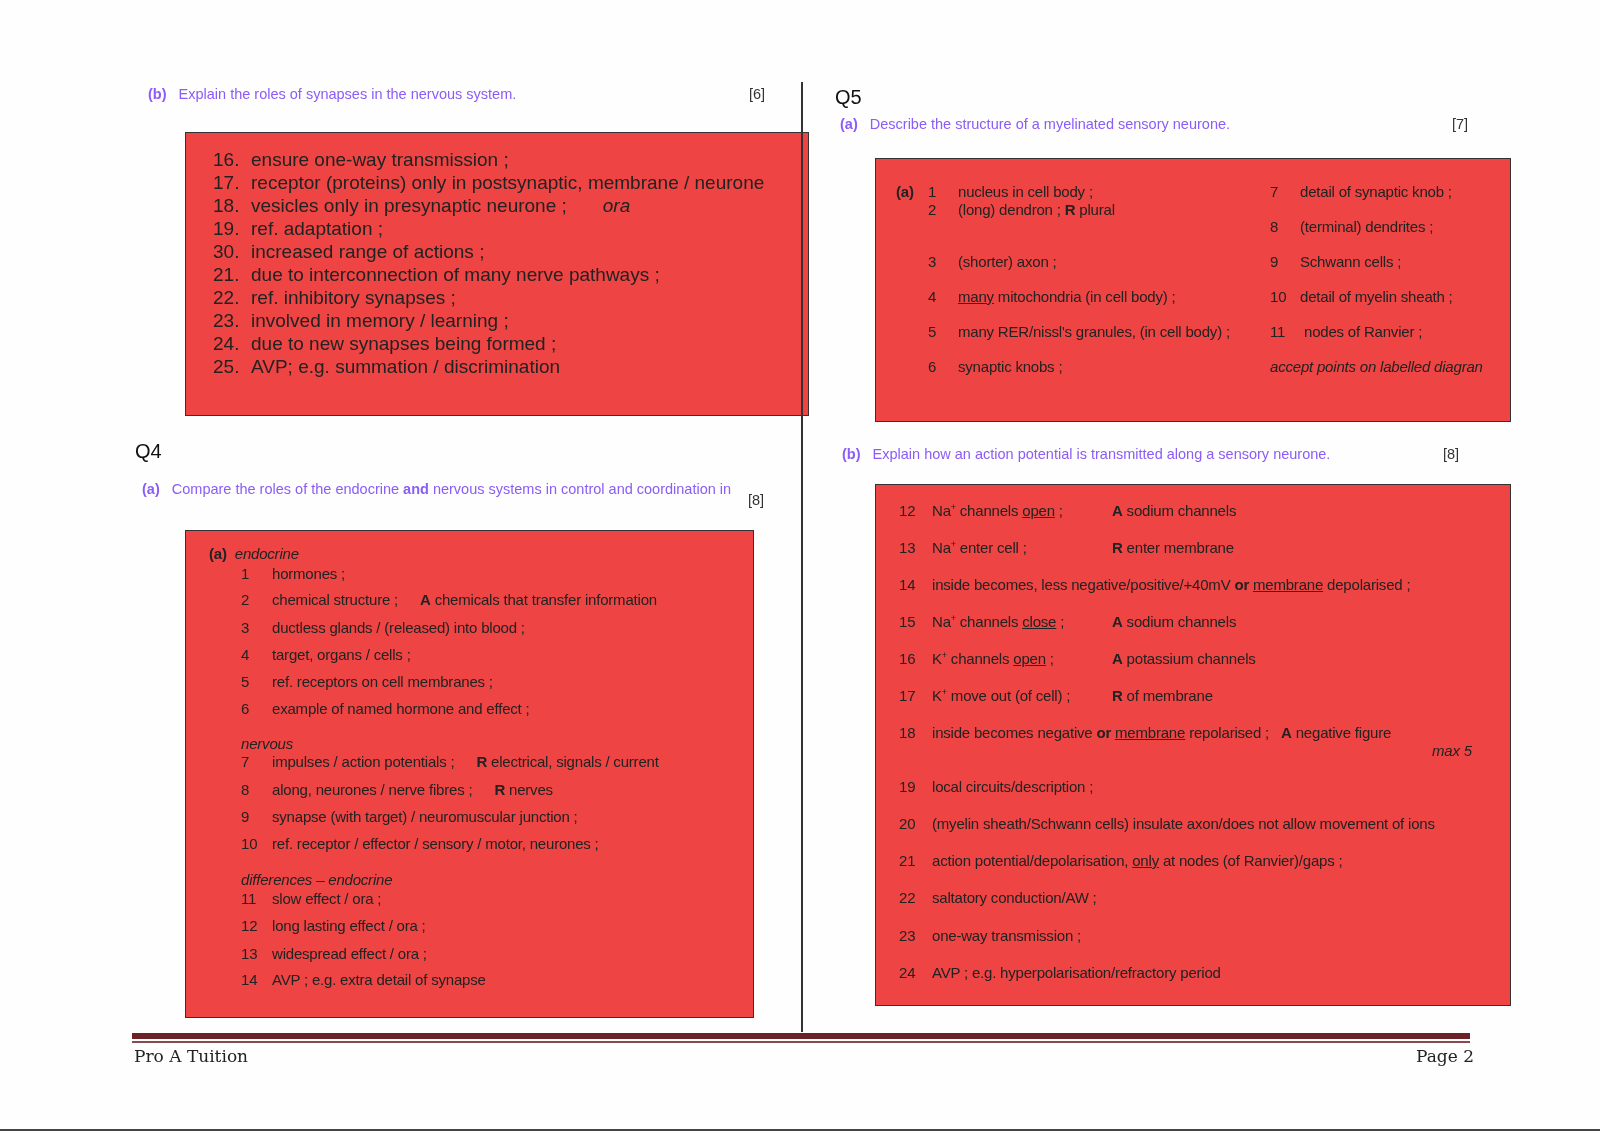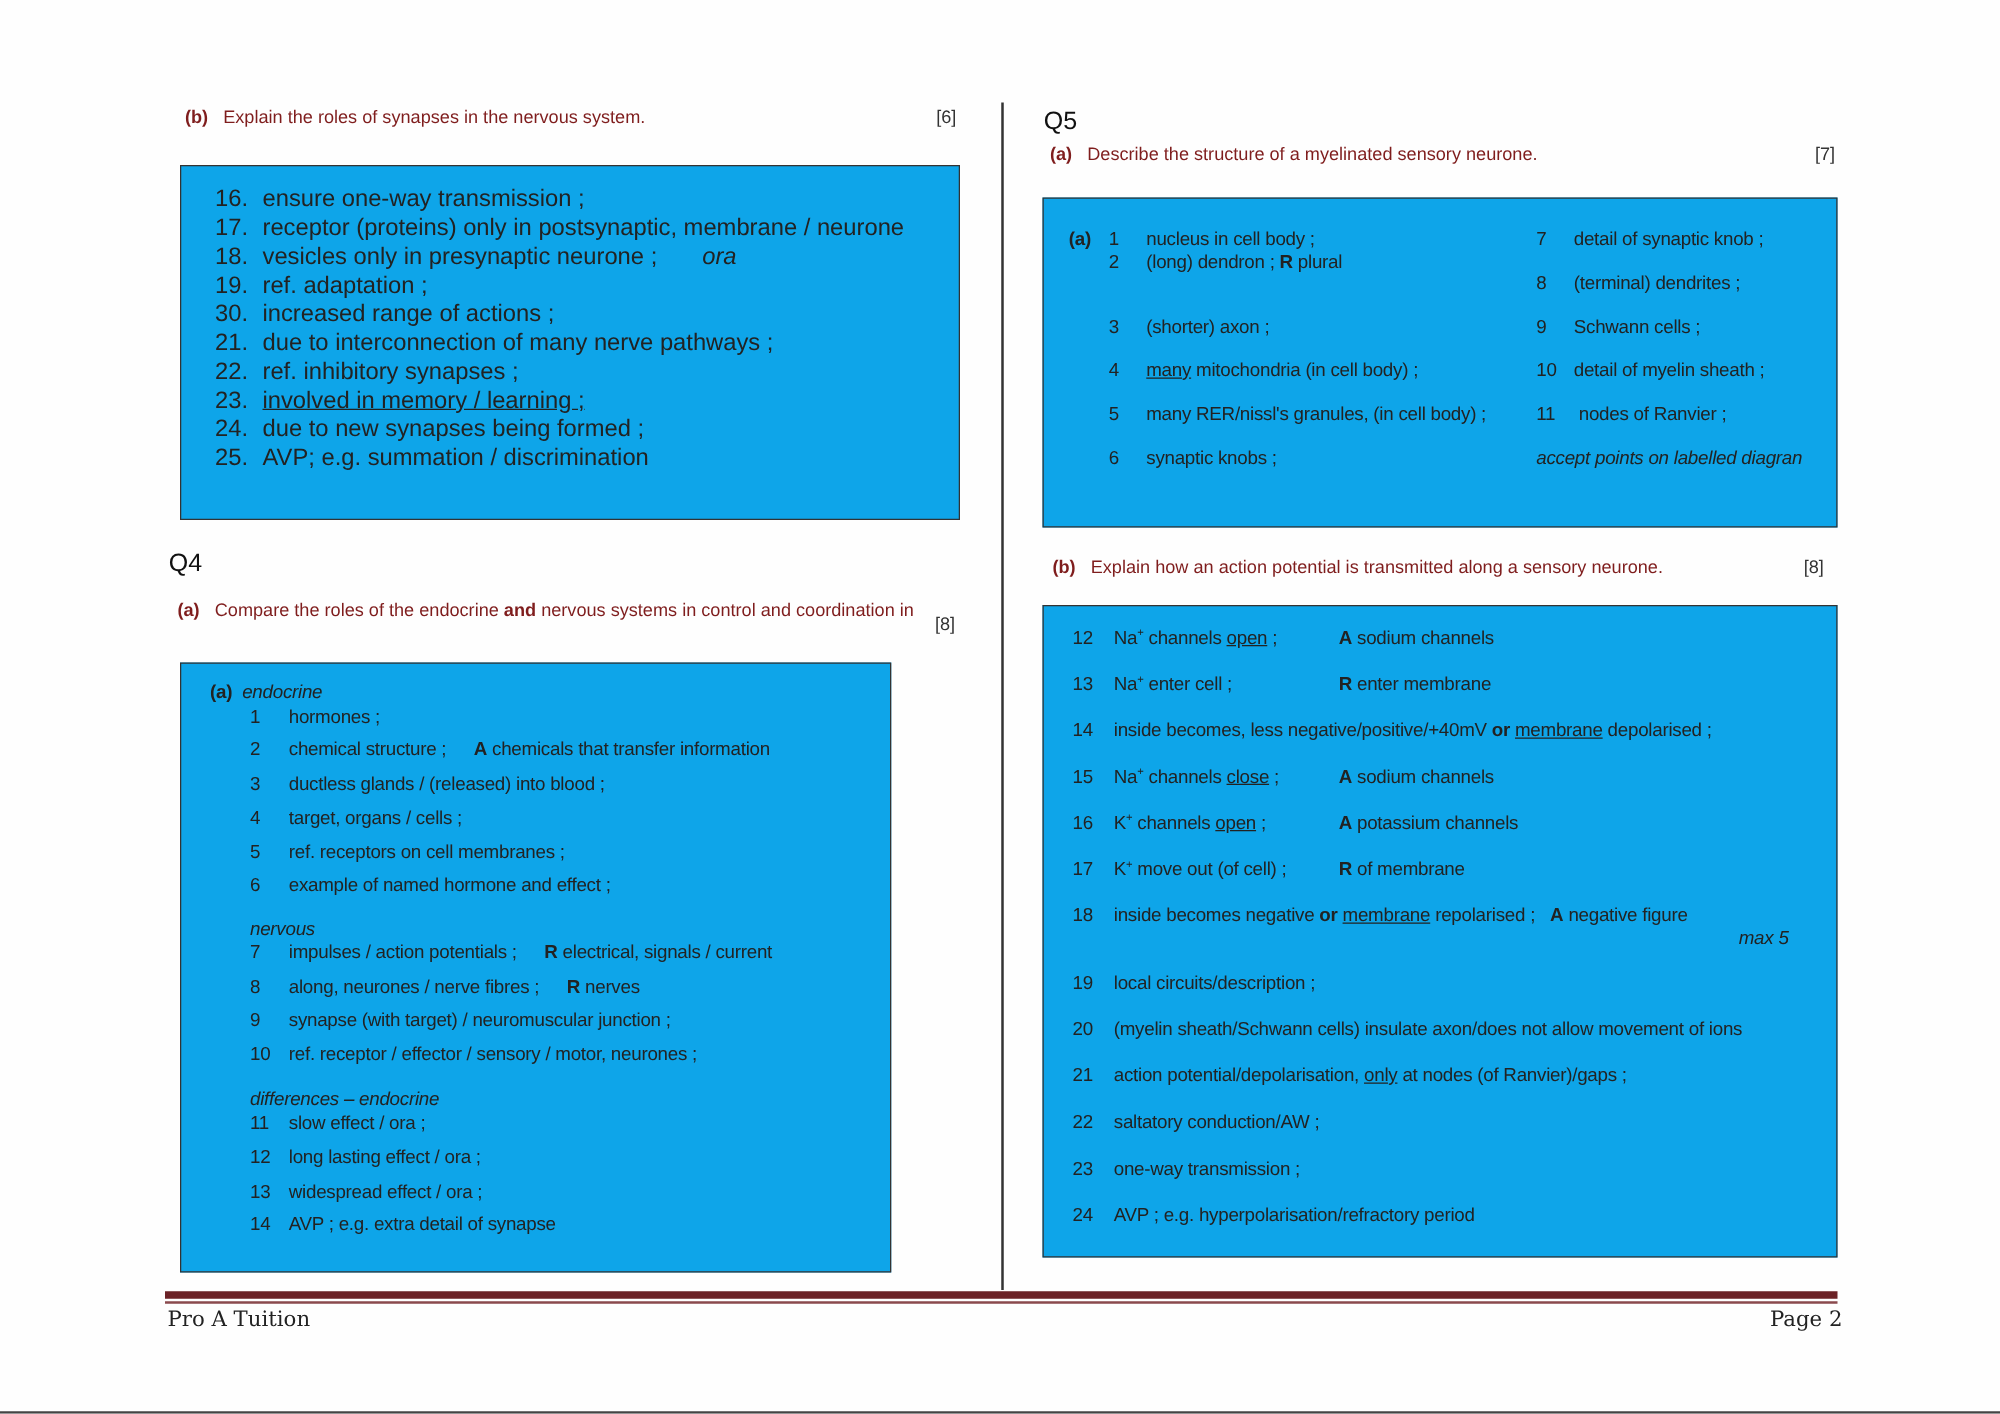--- a/index.html
+++ b/index.html
@@ -1,23 +1,23 @@
 <!DOCTYPE html>
 <html><head>
 <meta charset="utf-8">
 <style>
   html, body { margin:0; padding:0; }
   body { width:1600px; height:1131px; background:#fefefe; position:relative; overflow:hidden;
          font-family:"Liberation Sans", sans-serif; color:#222; }
   .abs { position:absolute; }
-  .q-text { font-size:14.5px; color:#7f1d1d; }
+  .q-text { font-size:14.5px; color:#8b5cf6; }
   .q-text b { font-weight:bold; }
   .marks { font-size:14.5px; color:#333; }
   .qhead { font-size:20px; color:#111; }
-  .box { border:1.5px solid #333; background:#0ea5e9; }
+  .box { border:1.5px solid #333; background:#ef4444;margin-left:41px; }
   .big-item { position:absolute; left:27px; font-size:19px; color:#222; white-space:nowrap; }
   .big-item .n { display:inline-block; width:38px; }
   .item { position:absolute; font-size:15px; color:#222; white-space:nowrap; letter-spacing:-0.2px; }
   .item .n { display:inline-block; }
   .it { font-style:italic; }
   .u { text-decoration:underline; }
   sup { font-size:9px; vertical-align:super; line-height:0; }
   .divider-v { position:absolute; left:801px; top:82px; width:2px; height:950px; background:#333; }
   .rule-thick { position:absolute; left:132px; top:1033px; width:1338px; height:6px; background:#6b2226; }
   .rule-thin { position:absolute; left:132px; top:1041px; width:1338px; height:2px; background:#8a4a4d; }
@@ -34,21 +34,21 @@
 <div class="abs marks" style="left:749px;top:86px;">[6]</div>
 
 <div class="abs box" style="left:144px;top:132px;width:622px;height:282px;">
   <div class="big-item" style="top:16px;"><span class="n">16.</span><span>ensure one-way transmission ;</span></div>
   <div class="big-item" style="top:39px;"><span class="n">17.</span><span>receptor (proteins) only in postsynaptic, membrane / neurone</span></div>
   <div class="big-item" style="top:62px;"><span class="n">18.</span><span>vesicles only in presynaptic neurone ;</span><span class="it" style="margin-left:36px;">ora</span></div>
   <div class="big-item" style="top:85px;"><span class="n">19.</span><span>ref. adaptation ;</span></div>
   <div class="big-item" style="top:108px;"><span class="n">30.</span><span>increased range of actions ;</span></div>
   <div class="big-item" style="top:131px;"><span class="n">21.</span><span>due to interconnection of many nerve pathways ;</span></div>
   <div class="big-item" style="top:154px;"><span class="n">22.</span><span>ref. inhibitory synapses ;</span></div>
-  <div class="big-item" style="top:177px;text-decoration:underline;"><span class="n">23.</span><span>involved in memory / learning ;</span></div>
+  <div class="big-item" style="top:177px;"><span class="n">23.</span><span>involved in memory / learning ;</span></div>
   <div class="big-item" style="top:200px;"><span class="n">24.</span><span>due to new synapses being formed ;</span></div>
   <div class="big-item" style="top:223px;"><span class="n">25.</span><span>AVP; e.g. summation / discrimination</span></div>
 </div>
 
 <div class="abs qhead" style="left:135px;top:440px;">Q4</div>
 
 <div class="abs q-text" style="left:142px;top:465px;width:625px;line-height:18px;margin-top:15px;">
   <b>(a)</b>
   <span style="margin-left:8px;"><span>Compare the roles of the endocrine </span><b>and</b><span> nervous systems in control and coordination in</span></span>
 </div>

